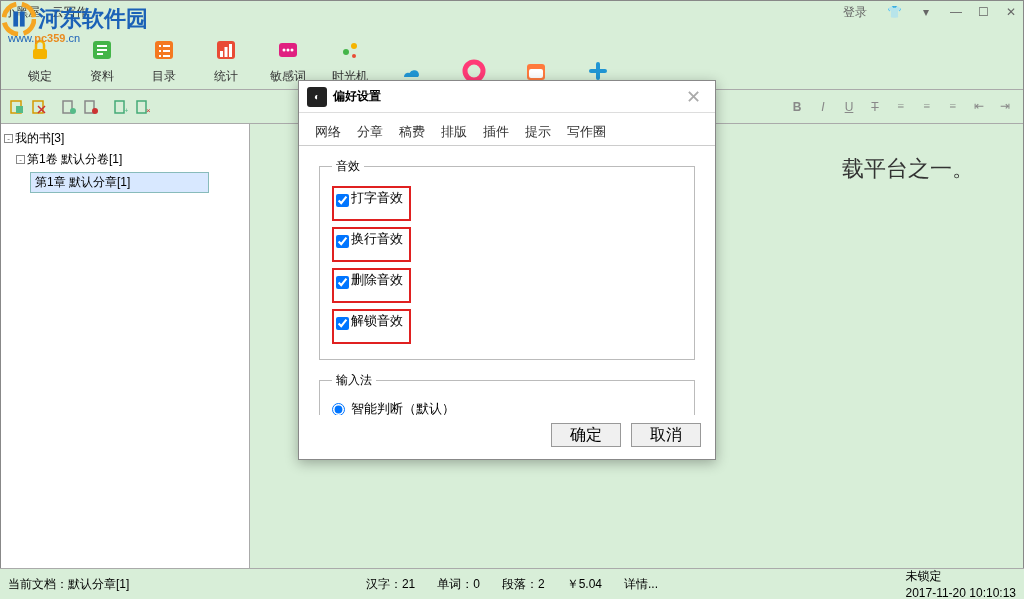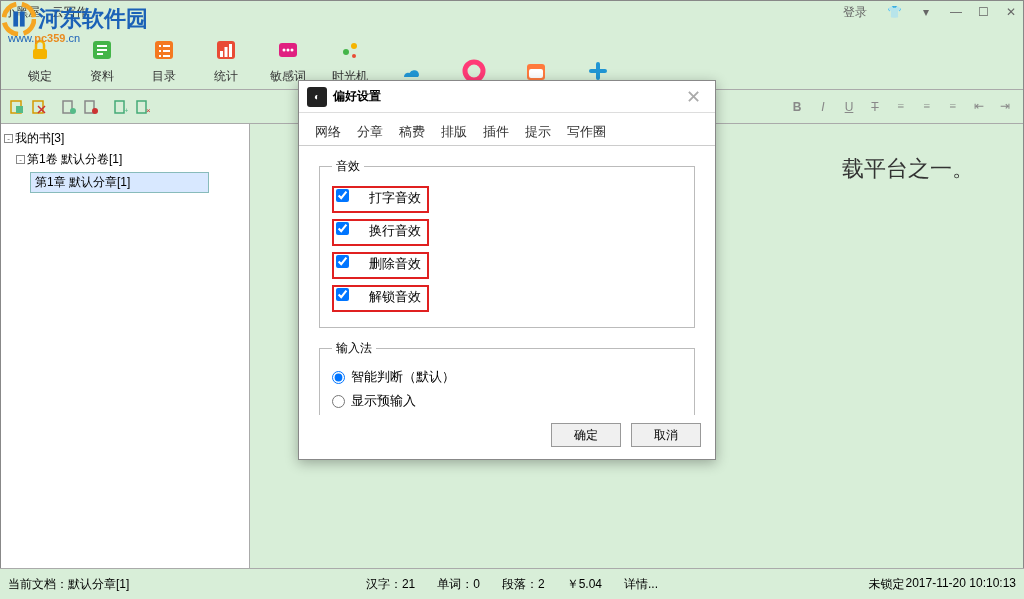--- a/index.html
+++ b/index.html
@@ -34,42 +34,42 @@
 .tree-node .tr-row { display: flex; align-items: center; gap: 2px; }
 .tree-node .sq { width: 9px; height: 9px; border: 1px solid #888; display: flex; align-items: center; justify-content: center; font-size: 8px; line-height: 1; color: #555; }
 .tree-l1 { padding-left: 12px; }
 .tree-l2 { padding-left: 26px; }
 .tree-l2 .tr-row { background: #d8e8ff; border: 1px solid #8bb; padding: 1px 4px; width: 179px; }
 
 .editor { flex: 1; background: #d8eed8; padding: 30px 40px; font-size: 22px; color: #333; }
 
 .status-bar { position: absolute; bottom: 0; left: 0; right: 0; height: 31px; border-top: 1px solid #aaa; display: flex; align-items: center; font-size: 12px; padding: 0 8px; gap: 20px; background: #d8eed8; }
 .status-bar .sb-item { white-space: nowrap; }
-.status-bar .sb-right { margin-left: auto; display: flex; gap: 1px; }
+.status-bar .sb-right { margin-left: auto; display: flex; gap: 1px; flex-direction: column; }
 .status-bar .sb-center { position: absolute; left: 50%; transform: translateX(-50%); display: flex; gap: 22px; }
 
 .dialog { position: absolute; top: 80px; left: 298px; width: 418px; height: 380px; background: #fff; border: 1px solid #888; box-shadow: 0 3px 12px rgba(0,0,0,0.3); z-index: 10; display: flex; flex-direction: column; }
 .dialog-header { height: 32px; background: #fff; display: flex; align-items: center; padding: 0 8px; border-bottom: 1px solid #ddd; }
 .dialog-header .dlg-icon { width: 20px; height: 20px; background: #222; border-radius: 3px; margin-right: 6px; display:flex;align-items:center;justify-content:center;color:#fff;font-size:10px;}
 .dialog-header .dlg-title { font-size: 12px; font-weight: bold; }
 .dialog-header .dlg-close { margin-left: auto; font-size: 18px; color: #aaa; cursor: pointer; padding: 0 6px; }
 
 .dialog-tabs { display: flex; padding: 6px 8px 0 8px; border-bottom: 1px solid #ccc; font-size: 13px; }
 .dialog-tabs .dtab { padding: 4px 8px; color: #333; cursor: pointer; }
 .dialog-tabs .dtab.active { color: #1890ff; border-bottom: 2px solid #1890ff; }
 
 .dialog-body { flex: 1; padding: 12px 20px; font-size: 13px; overflow: auto; }
 fieldset { border: 1px solid #bbb; padding: 8px 12px 12px 12px; margin-bottom: 12px; }
 legend { font-size: 12px; padding: 0 4px; }
 .chk-row, .rad-row { display: flex; align-items: center; gap: 6px; padding: 3px 0; }
 .chk-row input, .rad-row input { width: 13px; height: 13px; }
-.highlight { border: 2px solid #e02020; padding: 1px 6px 4px 2px; display: inline-flex; align-items: flex-start; gap: 20px; }
+.highlight { border: 2px solid #e02020; padding: 1px 6px 12px 2px; display: inline-flex; align-items: flex-end; gap: 2px; }
 
 .dialog-footer { padding: 8px 14px 12px 0; display: flex; justify-content: flex-end; gap: 10px; }
-.dialog-footer button { width: 70px; height: 24px; font-size: 12px; background: #f0f0f0; border: 1px solid #999; cursor: pointer; }
+.dialog-footer button { width: 70px; height: 24px; font-size: 16px; background: #f0f0f0; border: 1px solid #999; cursor: pointer; }
 
 .border-frame { position: absolute; inset: 0; border: 1px solid #888; pointer-events: none; }
 </style>
 </head>
 <body>
 
 <div class="border-frame"></div>
 
 <div class="title-bar">
   <span>小黑屋　云写作</span>

